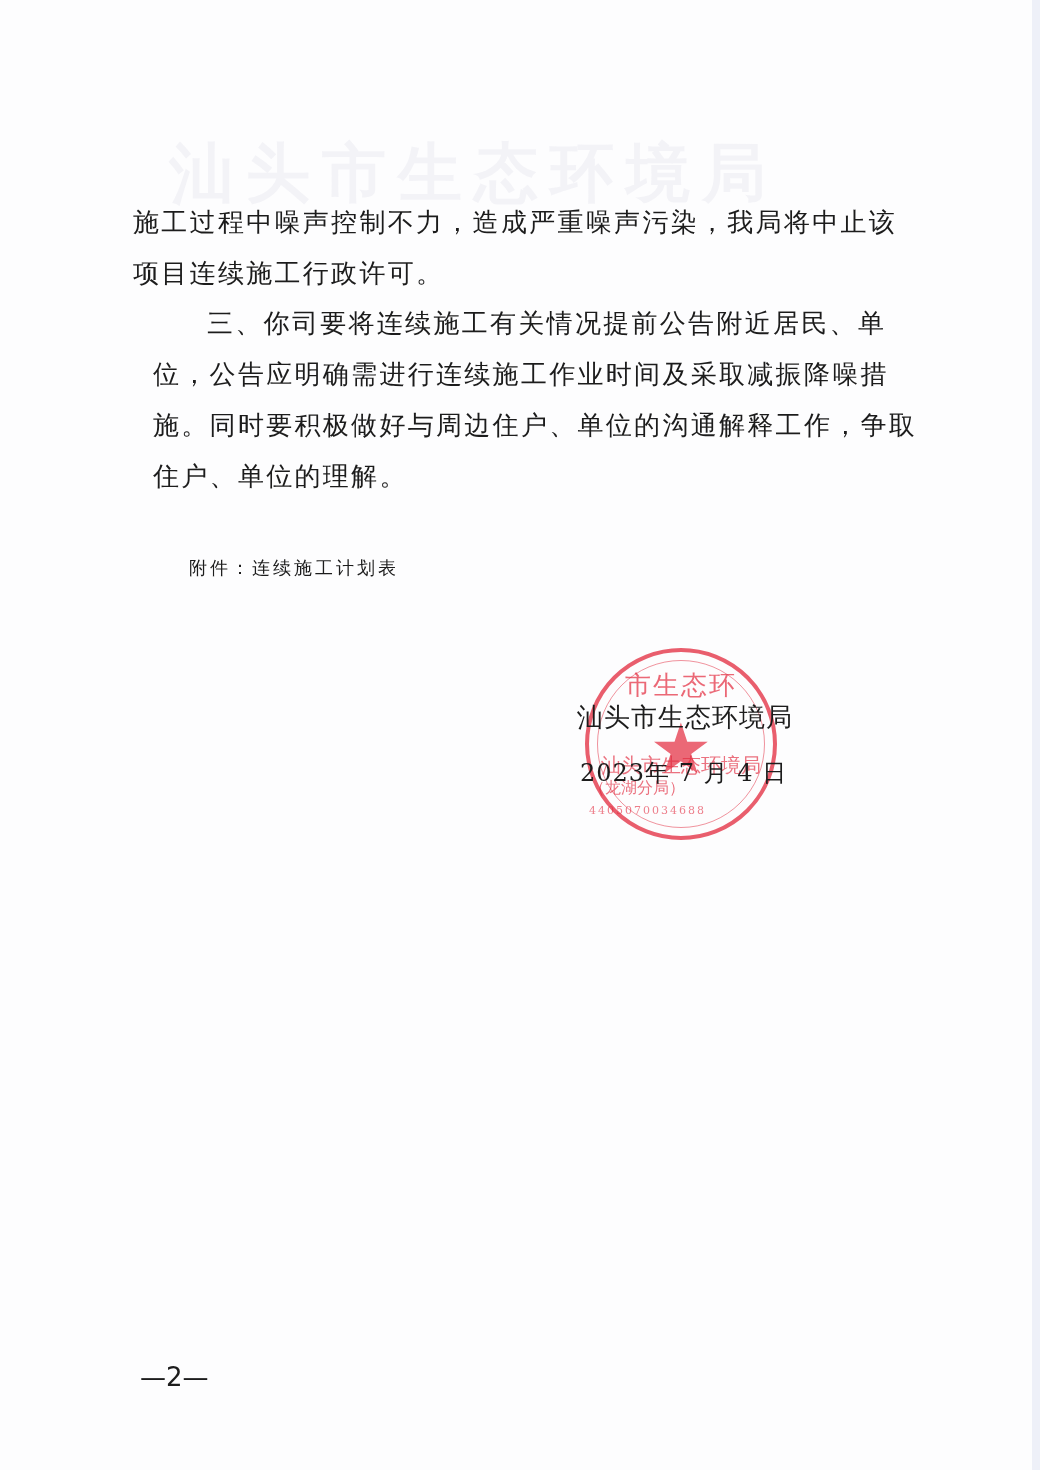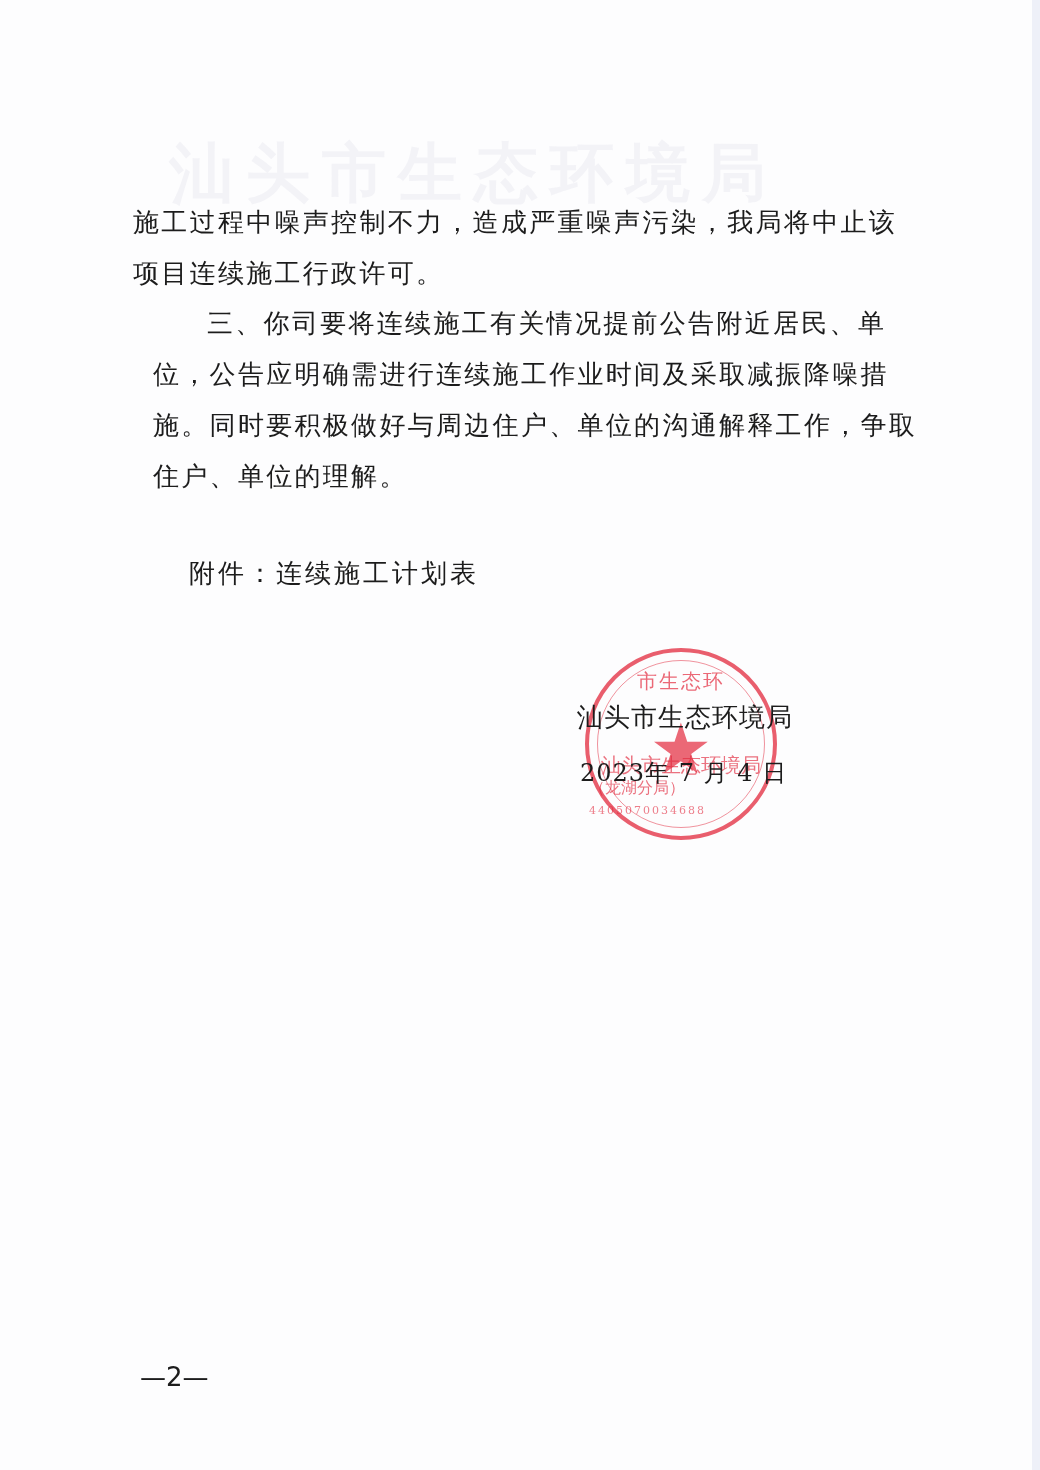--- a/index.html
+++ b/index.html
@@ -20,37 +20,37 @@
       color: rgba(200,200,215,0.18);
       white-space: nowrap;
     }
     .para {
       position: absolute; left: 133px; width: 770px;
       font-size: 26px; line-height: 51px;
       letter-spacing: 2.3px;
     }
     .p1 { top: 197px; }
     .p2 { top: 298px; text-indent: 54px; margin-left: 20px; }
-    .attach { position: absolute; left: 189px; top: 556px; font-size: 26px; letter-spacing: 3px; }
+    .attach { position: absolute; left: 189px; top: 556px; font-size: 18px; letter-spacing: 3px; }
     .seal {
       position: absolute; left: 585px; top: 648px; width: 192px; height: 192px;
       border: 4px solid rgba(226,40,60,0.75); border-radius: 50%;
       box-sizing: border-box;
     }
     .seal-inner {
       position: absolute; left: 8px; top: 8px; right: 8px; bottom: 8px;
       border: 1px solid rgba(226,40,60,0.5); border-radius: 50%;
     }
     .seal-star {
       position: absolute; left: 50%; top: 62px; transform: translateX(-50%);
       font-size: 70px; color: rgba(226,40,60,0.7); line-height: 1;
     }
     .seal-top {
       position: absolute; left: 0; right: 0; top: 16px; text-align: center;
-      font-size: 20px; color: rgba(226,40,60,0.7); letter-spacing: 2px;
+      font-size: 26px; color: rgba(226,40,60,0.7); letter-spacing: 2px;
     }
     .seal-bottom {
       position: absolute; left: 0; right: 0; top: 100px; text-align: center;
       font-size: 20px; color: rgba(226,40,60,0.65);
     }
     .seal-branch {
       position: absolute; left: 0; right: 0; top: 126px; 
       font-size: 16px; color: rgba(226,40,60,0.65);
     }
     .seal-code {

